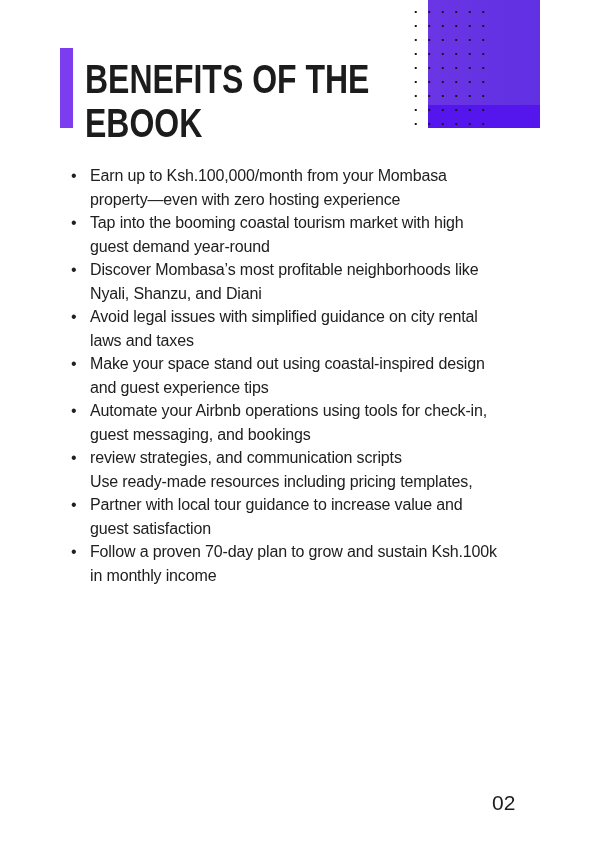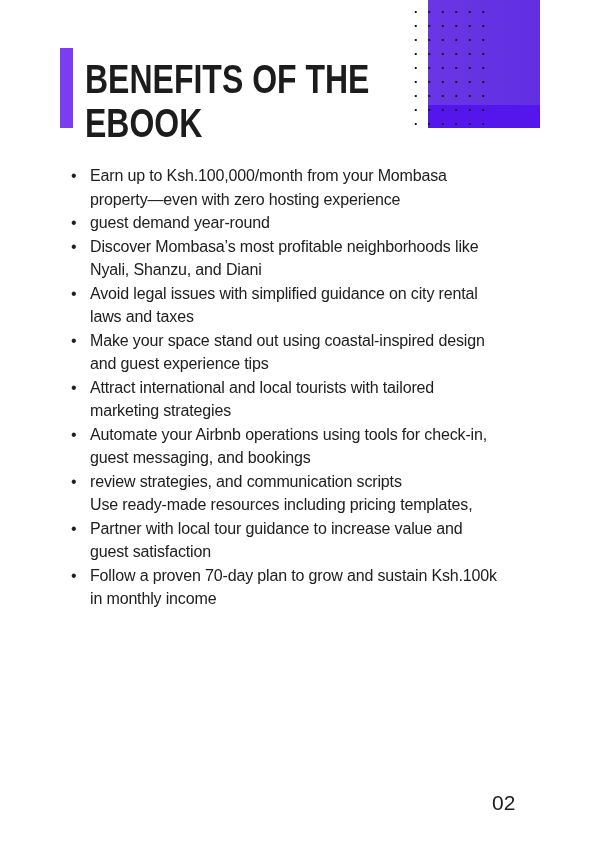--- a/index.html
+++ b/index.html
@@ -115,37 +115,34 @@
     <div class="decor-band"></div>
   </div>
   <div class="decor-dots"></div>
 
   <ul class="benefits" id="benefits-list">
       <li>
         <span class="b-line">Earn up to Ksh.100,000/month from your Mombasa</span>
         <span class="b-line">property—even with zero hosting experience</span>
       </li>
       <li>
+        <span class="b-line">Tap into the booming coastal tourism market with high</span>
         <span class="b-line">guest demand year-round</span>
       </li>
       <li>
         <span class="b-line">Discover Mombasa’s most profitable neighborhoods like</span>
         <span class="b-line">Nyali, Shanzu, and Diani</span>
       </li>
       <li>
         <span class="b-line">Avoid legal issues with simplified guidance on city rental</span>
         <span class="b-line">laws and taxes</span>
       </li>
       <li>
         <span class="b-line">Make your space stand out using coastal-inspired design</span>
         <span class="b-line">and guest experience tips</span>
-      </li>
-      <li>
-        <span class="b-line">Attract international and local tourists with tailored</span>
-        <span class="b-line">marketing strategies</span>
       </li>
       <li>
         <span class="b-line">Automate your Airbnb operations using tools for check-in,</span>
         <span class="b-line">guest messaging, and bookings</span>
       </li>
       <li>
         <span class="b-line">review strategies, and communication scripts</span>
         <span class="b-line">Use ready-made resources including pricing templates,</span>
       </li>
       <li>

